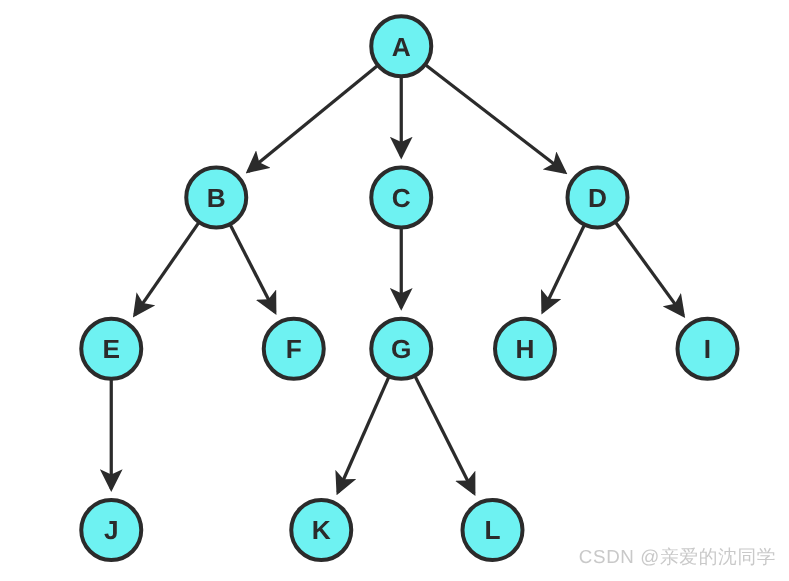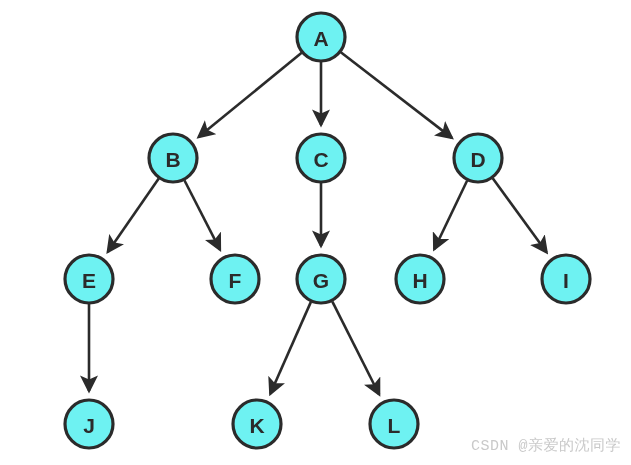--- a/index.html
+++ b/index.html
@@ -38,21 +38,21 @@
     dominant-baseline: central;
   }
   .edge-line {
     stroke-width: 2.6;
     fill: none;
   }
   .watermark {
     position: absolute;
     right: 10px;
     bottom: 10px;
-    font-family: Liberation Mono, monospace;
+    font-family: Liberation Sans, sans-serif;
     font-size: 15px;
     color: #c9c9c9;
     white-space: nowrap;
     letter-spacing: 0.5px;
     user-select: none;
   }
 </style>
 </head>
 <body>
 

